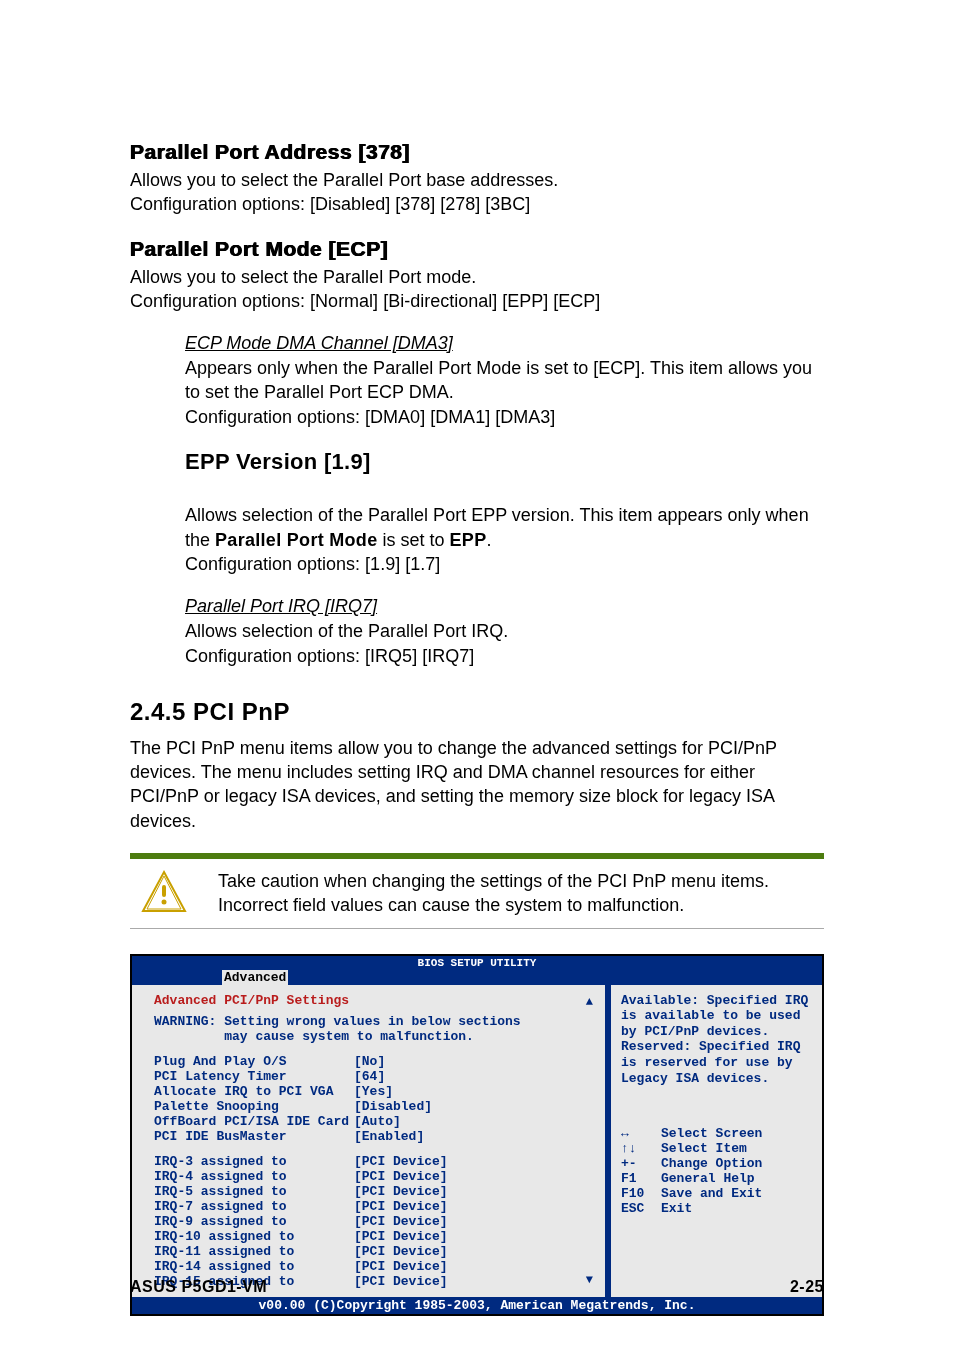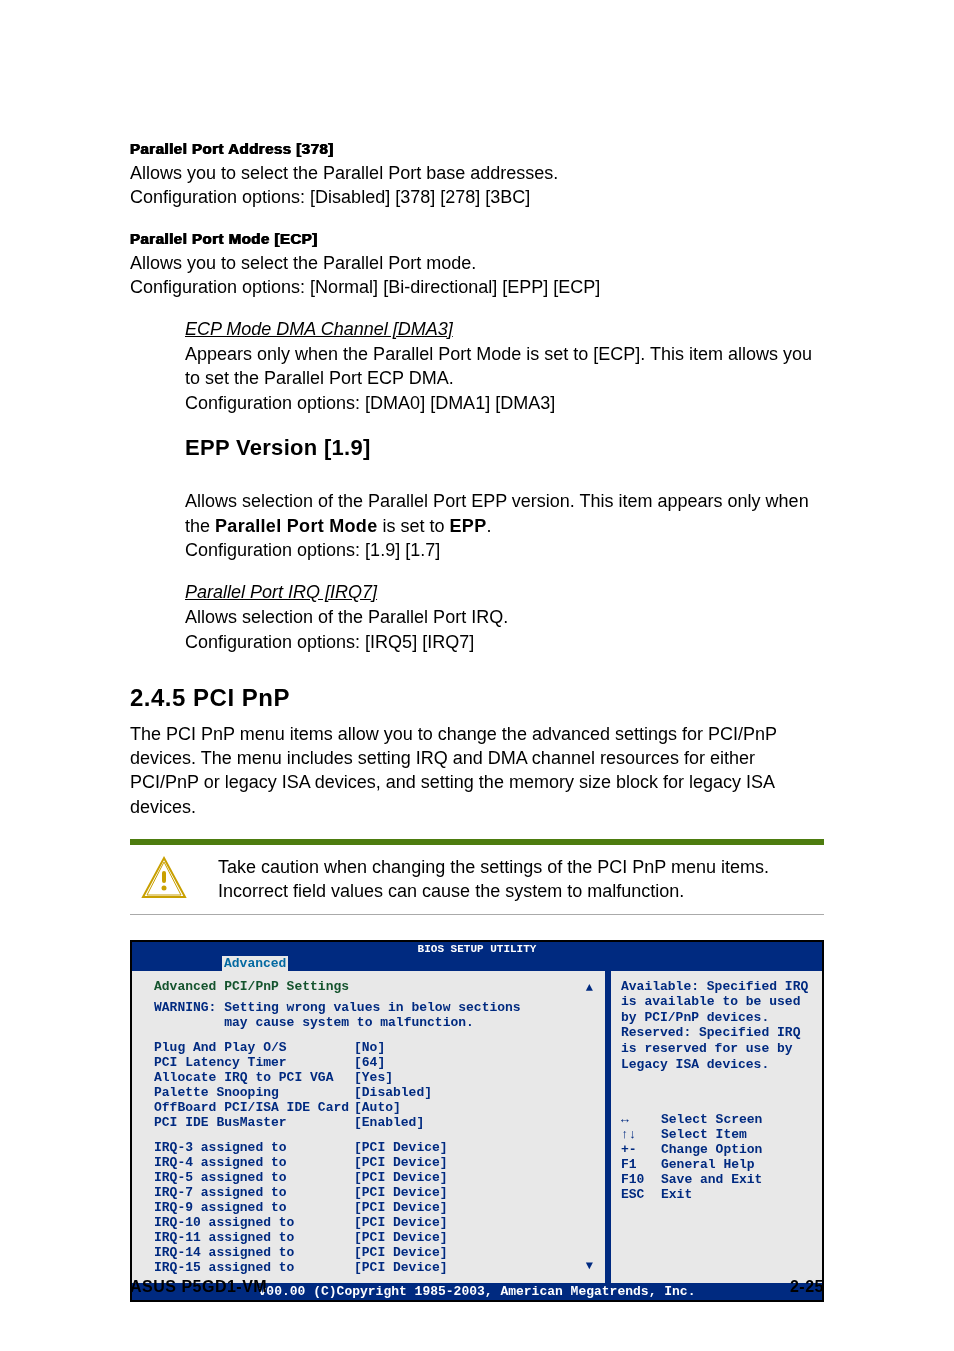--- a/index.html
+++ b/index.html
@@ -8,21 +8,21 @@
       height: 1351px;
       background: #fff;
       font-family: Arial, Helvetica, sans-serif;
       font-size: 18px;
       color: #000;
       padding: 140px 130px 60px 130px;
       position: relative;
     }
     .heading-bold-stroke {
       font-weight: 900;
-      font-size: 15px;
+      font-size: 21px;
       letter-spacing: 0.5px;
       margin-bottom: 4px;
       text-shadow: 0.5px 0 0 #000, -0.5px 0 0 #000;
     }
     .body-text {
       font-size: 18px;
       line-height: 1.35;
       margin-bottom: 20px;
     }
     .indent1 { margin-left: 55px; }
@@ -77,21 +77,21 @@
       padding: 1px 0;
       font-size: 11px;
     }
     .bios-tabs {
       background: #002a80;
       color: #fff;
       padding: 0 90px;
     }
     .bios-tab-active {
       background: #e8e8e8;
-      color: #0369a1;
+      color: #000000;
       padding: 0 2px;
       display: inline-block;
     }
     .bios-body {
       display: flex;
       background: #e8e8e8;
     }
     .bios-left {
       flex: 1;
       padding: 8px 10px 8px 22px;
@@ -102,21 +102,21 @@
     .bios-left::after {
       content: "";
       position: absolute;
       right: -6px; top: 0; bottom: 0;
       width: 6px;
       background: #002a80;
     }
     .bios-row { display: flex; }
     .bios-label { width: 200px; white-space: pre; }
     .bios-value { white-space: pre; }
-    .bios-section-title { color: #14532d; margin-bottom: 6px; }
+    .bios-section-title { color: #b91c1c; margin-bottom: 6px; }
     .bios-warning { margin: 4px 0 10px 0; white-space: pre; }
     .bios-gap { height: 10px; }
     .bios-right {
       width: 211px;
       padding: 8px 10px;
       color: #002a80;
       position: relative;
     }
     .bios-help-text { white-space: pre-wrap; line-height: 1.2; }
     .bios-nav { margin-top: 40px; color: #002a80; }

